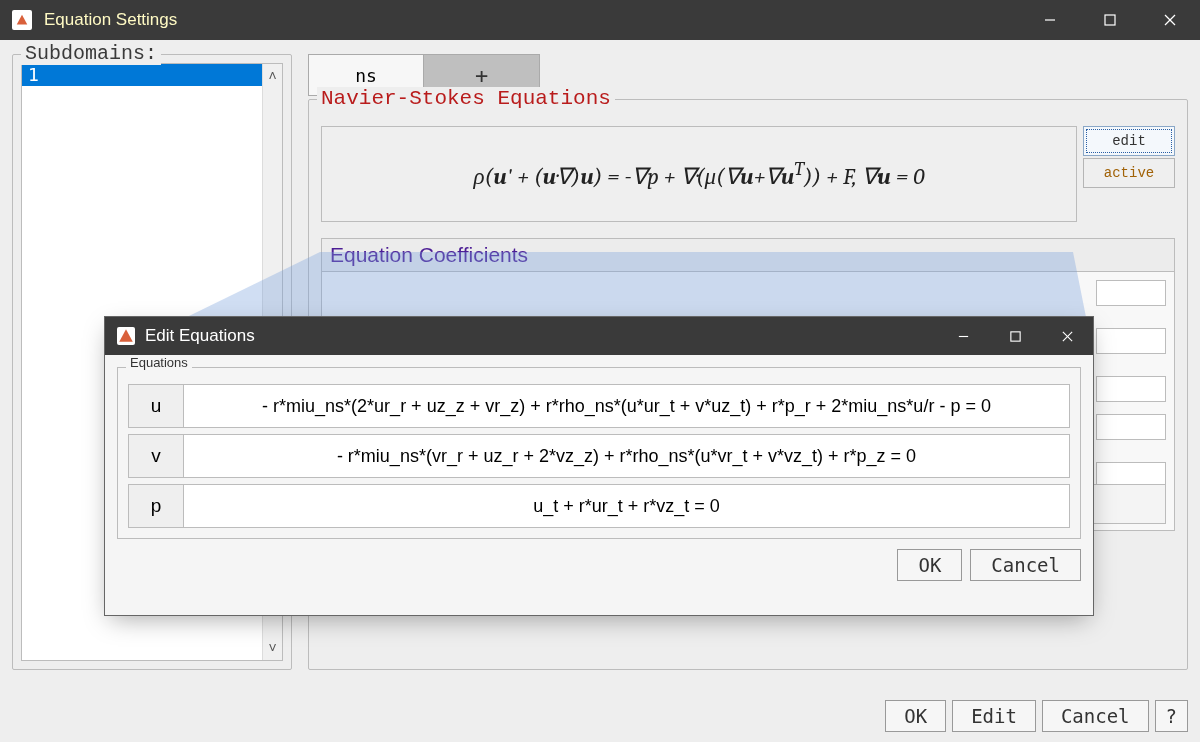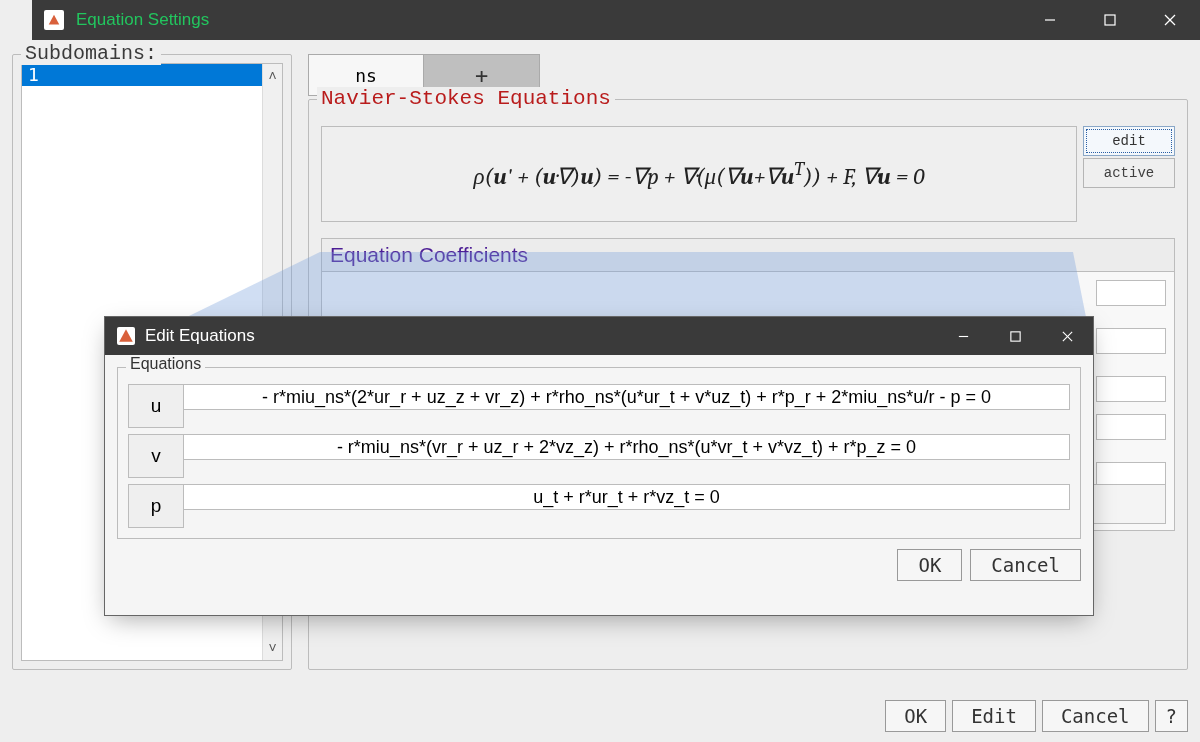--- a/index.html
+++ b/index.html
@@ -8,26 +8,25 @@
     font-family: "Segoe UI", Arial, sans-serif;
     background: #eeeeee;
     overflow: hidden;
     position: relative;
   }
 
   
   .titlebar {
     height: 40px;
     background: #3a3a3a;
-    color: #22c55e;
+    color: #fef9c3;
     display: flex;
     align-items: center;
     padding-left: 12px;
     font-size: 17px;
-    margin-left: 32px;
   }
   .titlebar .app-icon {
     width: 20px; height: 20px;
     margin-right: 12px;
     background: #fff;
     border-radius: 2px;
     display:flex; align-items:center; justify-content:center;
   }
   .titlebar .app-icon svg { width:14px; height:14px; }
   .titlebar .spacer { flex: 1; }
@@ -155,21 +154,21 @@
   .btn {
     border:1px solid #8aa7c7;
     background:#f4f8fc;
     font-family:Liberation Mono, monospace;
     font-size:14px;
     color:#333;
     text-align:center;
     padding: 6px 2px;
   }
   .btn.edit { outline: 1px dotted #2a5fa5; outline-offset:-4px; }
-  .btn.active { color:#404040; background:#efefef; border-color:#b5b5b5; }
+  .btn.active { color:#a16207; background:#efefef; border-color:#b5b5b5; }
 
   .coeff-header {
     margin-top: 16px;
     padding: 4px 8px;
     border:1px solid #bcbcbc;
     border-bottom:none;
     background:#ececec;
     font-size: 21px;
     color:#4c1d95;
   }
@@ -254,33 +253,33 @@
     padding: 12px 12px 10px 12px;
   }
   .subwin .eqfs {
     border:1px solid #bcbcbc;
     position:relative;
     padding: 10px;
   }
   .subwin .eqfs .legend {
     position:absolute; top:-13px; left:8px;
     background:#f5f5f5; padding:0 4px;
-    font-size:16px; color:#333;
+    font-size:13px; color:#333;
   }
   .eqrow { display:flex; margin-top:6px; }
   .eqrow:first-child { margin-top: 4px; }
   .eqrow .var {
     width:56px; height:44px;
     border:1px solid #bcbcbc;
     background:#efefef;
     display:flex; align-items:center; justify-content:center;
     font-size:19px;
   }
   .eqrow .expr {
-    flex:1; height:26px;
+    flex:1; height:44px;
     border:1px solid #bcbcbc;
     border-left:none;
     background:#fff;
     display:flex; align-items:center; justify-content:center;
     font-size:18px;
     padding:0 8px;
   }
   .subbtns {
     display:flex; gap:8px;
     justify-content:flex-end;

